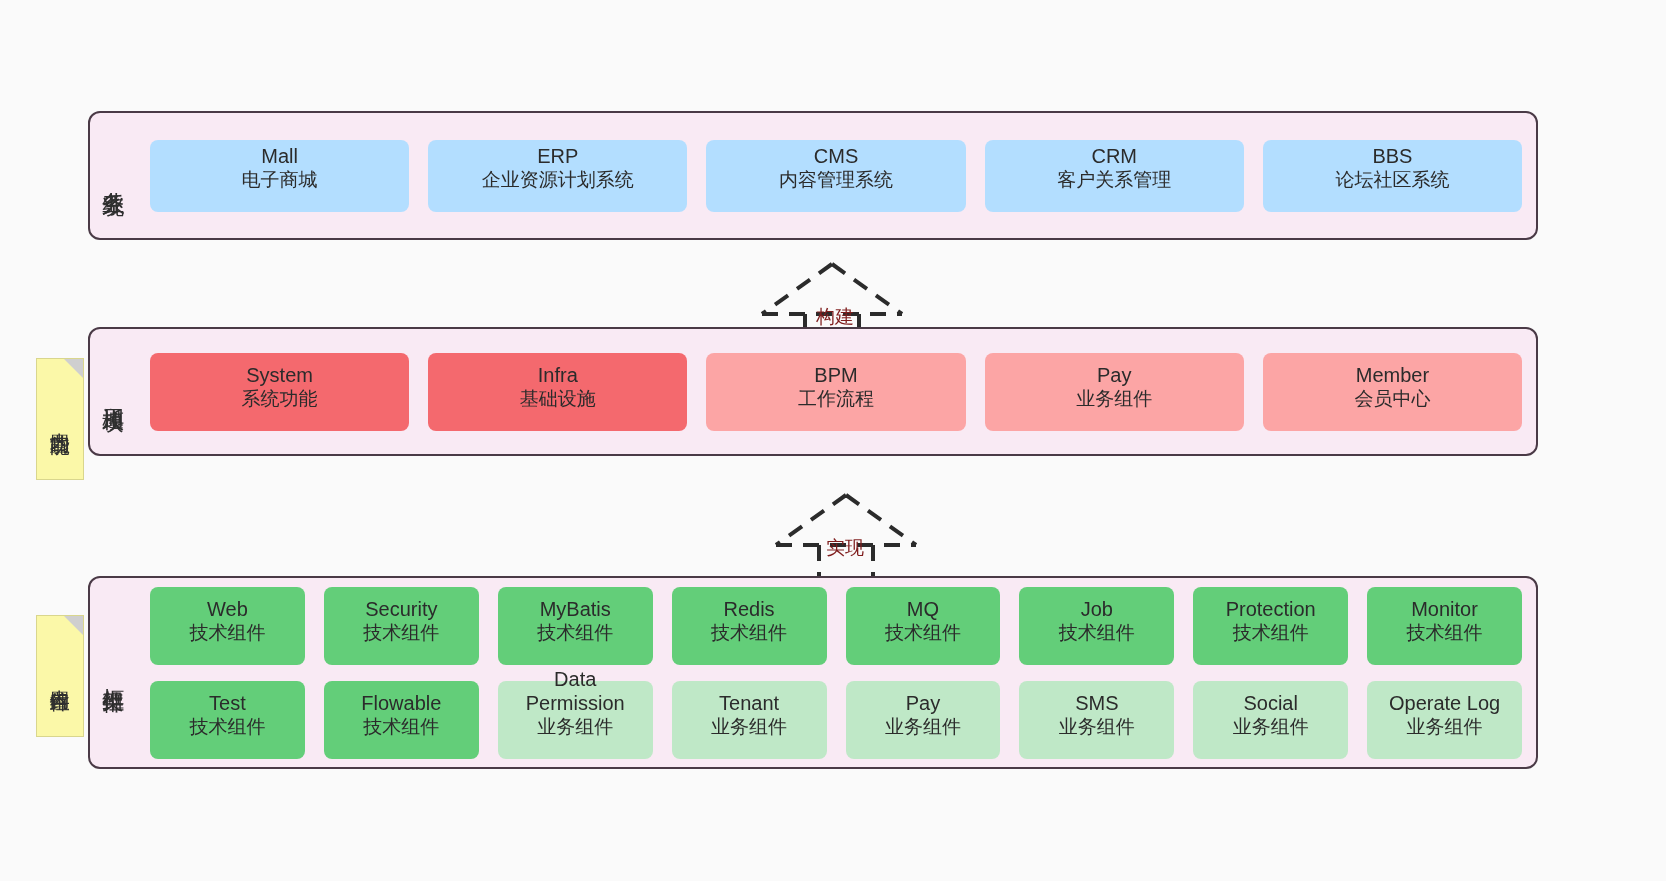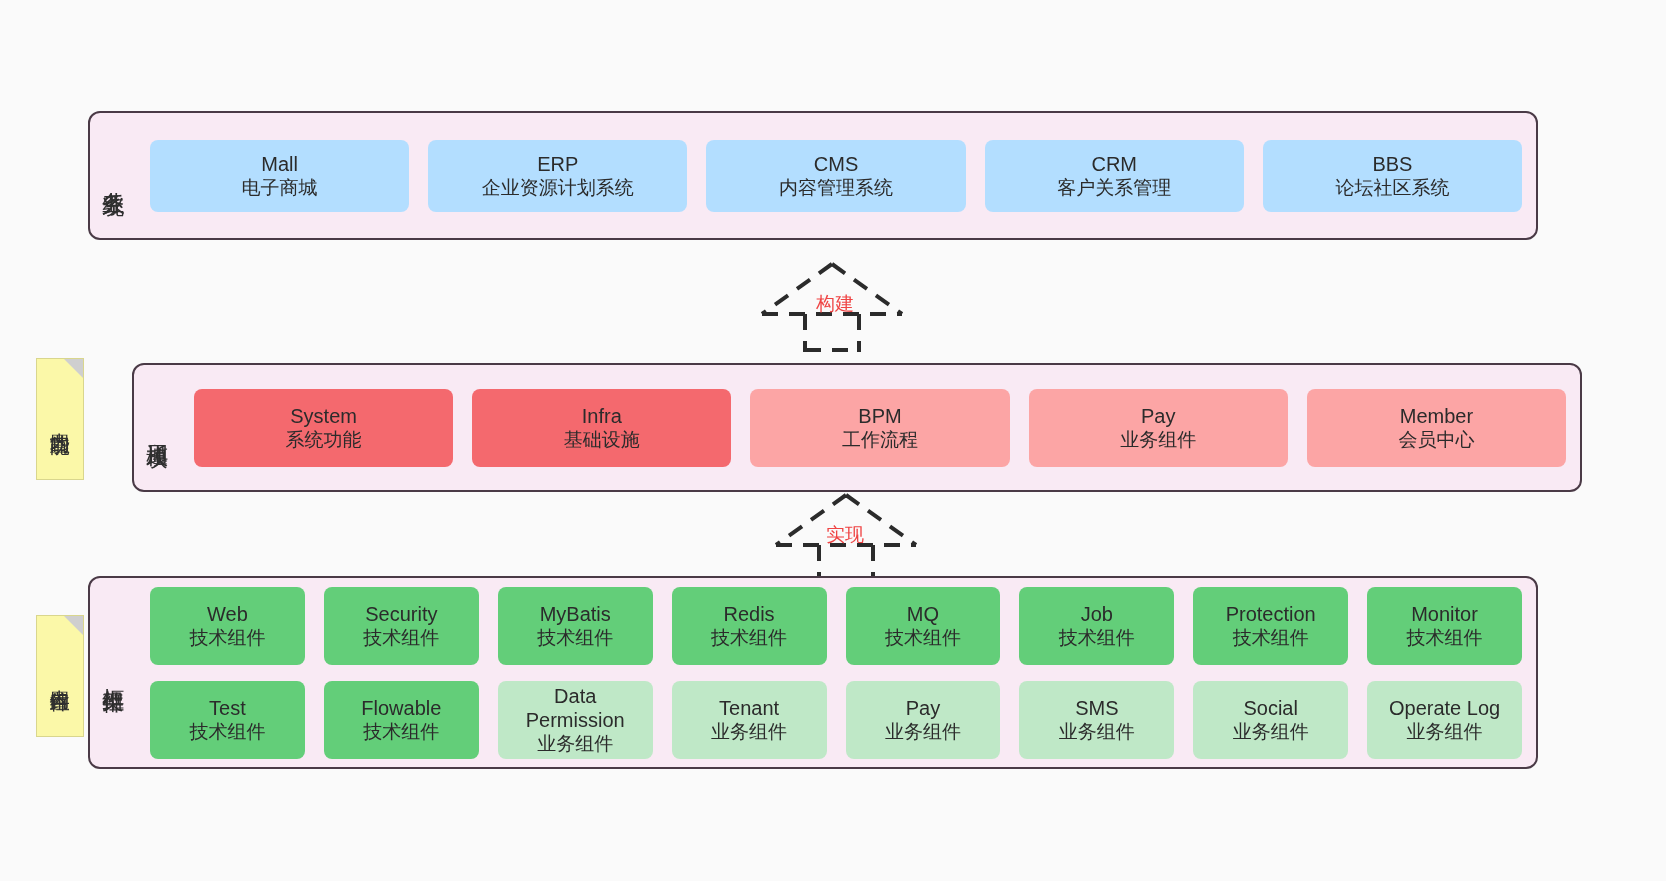--- a/index.html
+++ b/index.html
@@ -64,38 +64,38 @@
   }
 
   
   .card {
     flex: 1 1 0;
     box-sizing: border-box;
     border-radius: 8px;
     display: flex;
     flex-direction: column;
     align-items: center;
-    justify-content: center;
+    justify-content: flex-end;
     text-align: center;
     line-height: 1.22;
     color: #2b2b2b;
-    padding: 8px 6px;
+    padding: 20px 6px;
     min-width: 0;
   }
   .card .en { font-size: 20px; }
   .card .cn { font-size: 19px; }
 
   .c-blue   { background: #b3deff; }
   .c-red    { background: #f4696e; }
   .c-pink   { background: #fca5a5; }
   .c-green  { background: #63ce79; }
   .c-lgreen { background: #bfe8c7; }
 
   #layer-biz   { left: 88px;  top: 111px; width: 1450px; height: 129px; }
-  #layer-mod   { left: 88px;  top: 363px; width: 1450px; height: 129px; margin-left: 44px; }
+  #layer-mod   { left: 88px;  top: 327px; width: 1450px; height: 129px; }
   #layer-frame { left: 88px;  top: 576px; width: 1450px; height: 193px; }
 
   #layer-biz .card   { height: 72px; }
   #layer-mod .card   { height: 78px; }
   #layer-frame .card { height: 78px; }
 
   
   .note {
     position: absolute;
     box-sizing: border-box;
@@ -124,23 +124,24 @@
     border-top: 19px solid #cfcfcf;
   }
   #note-func { left: 36px; top: 358px; height: 122px; }
   #note-comp { left: 36px; top: 615px; height: 122px; }
 
   
   .uml-arrow { position: absolute; }
   .uml-label {
     position: absolute;
     font-size: 19px;
-    color: #ef4444;
+    color: #7f1d1d;
     background: transparent;
     white-space: nowrap;
+    margin-top: 13px;
   }
   #arrow-build { left: 752px; top: 258px; }
   #label-build { left: 816px; top: 291px; }
   #arrow-impl  { left: 766px; top: 489px; }
   #label-impl  { left: 826px; top: 522px; }
 </style>
 </head>
 <body>
 
 <div id="canvas">

